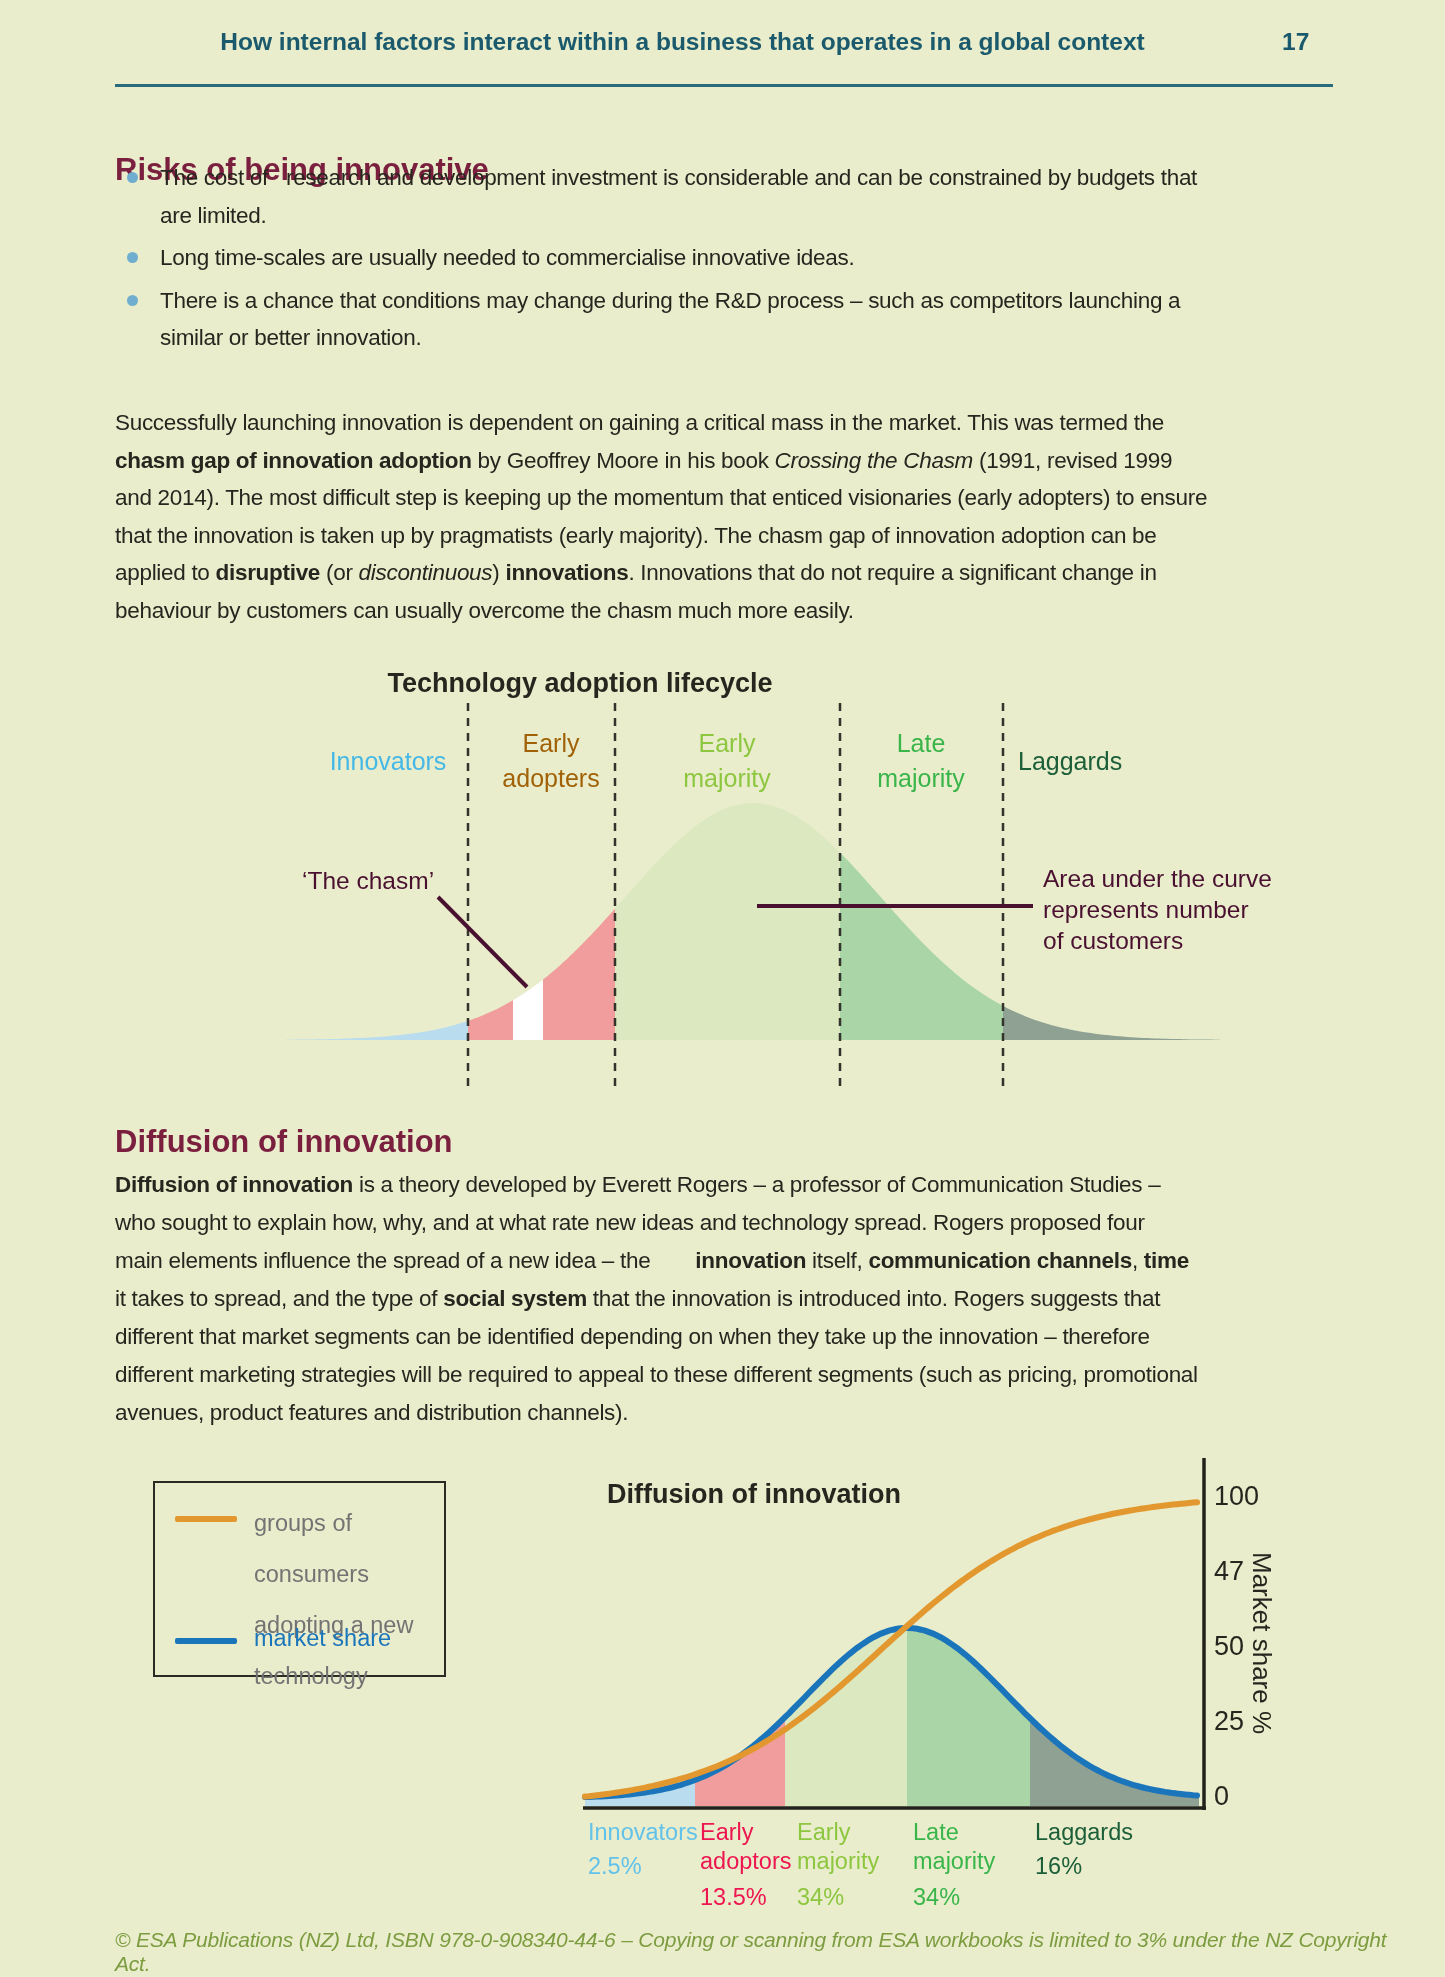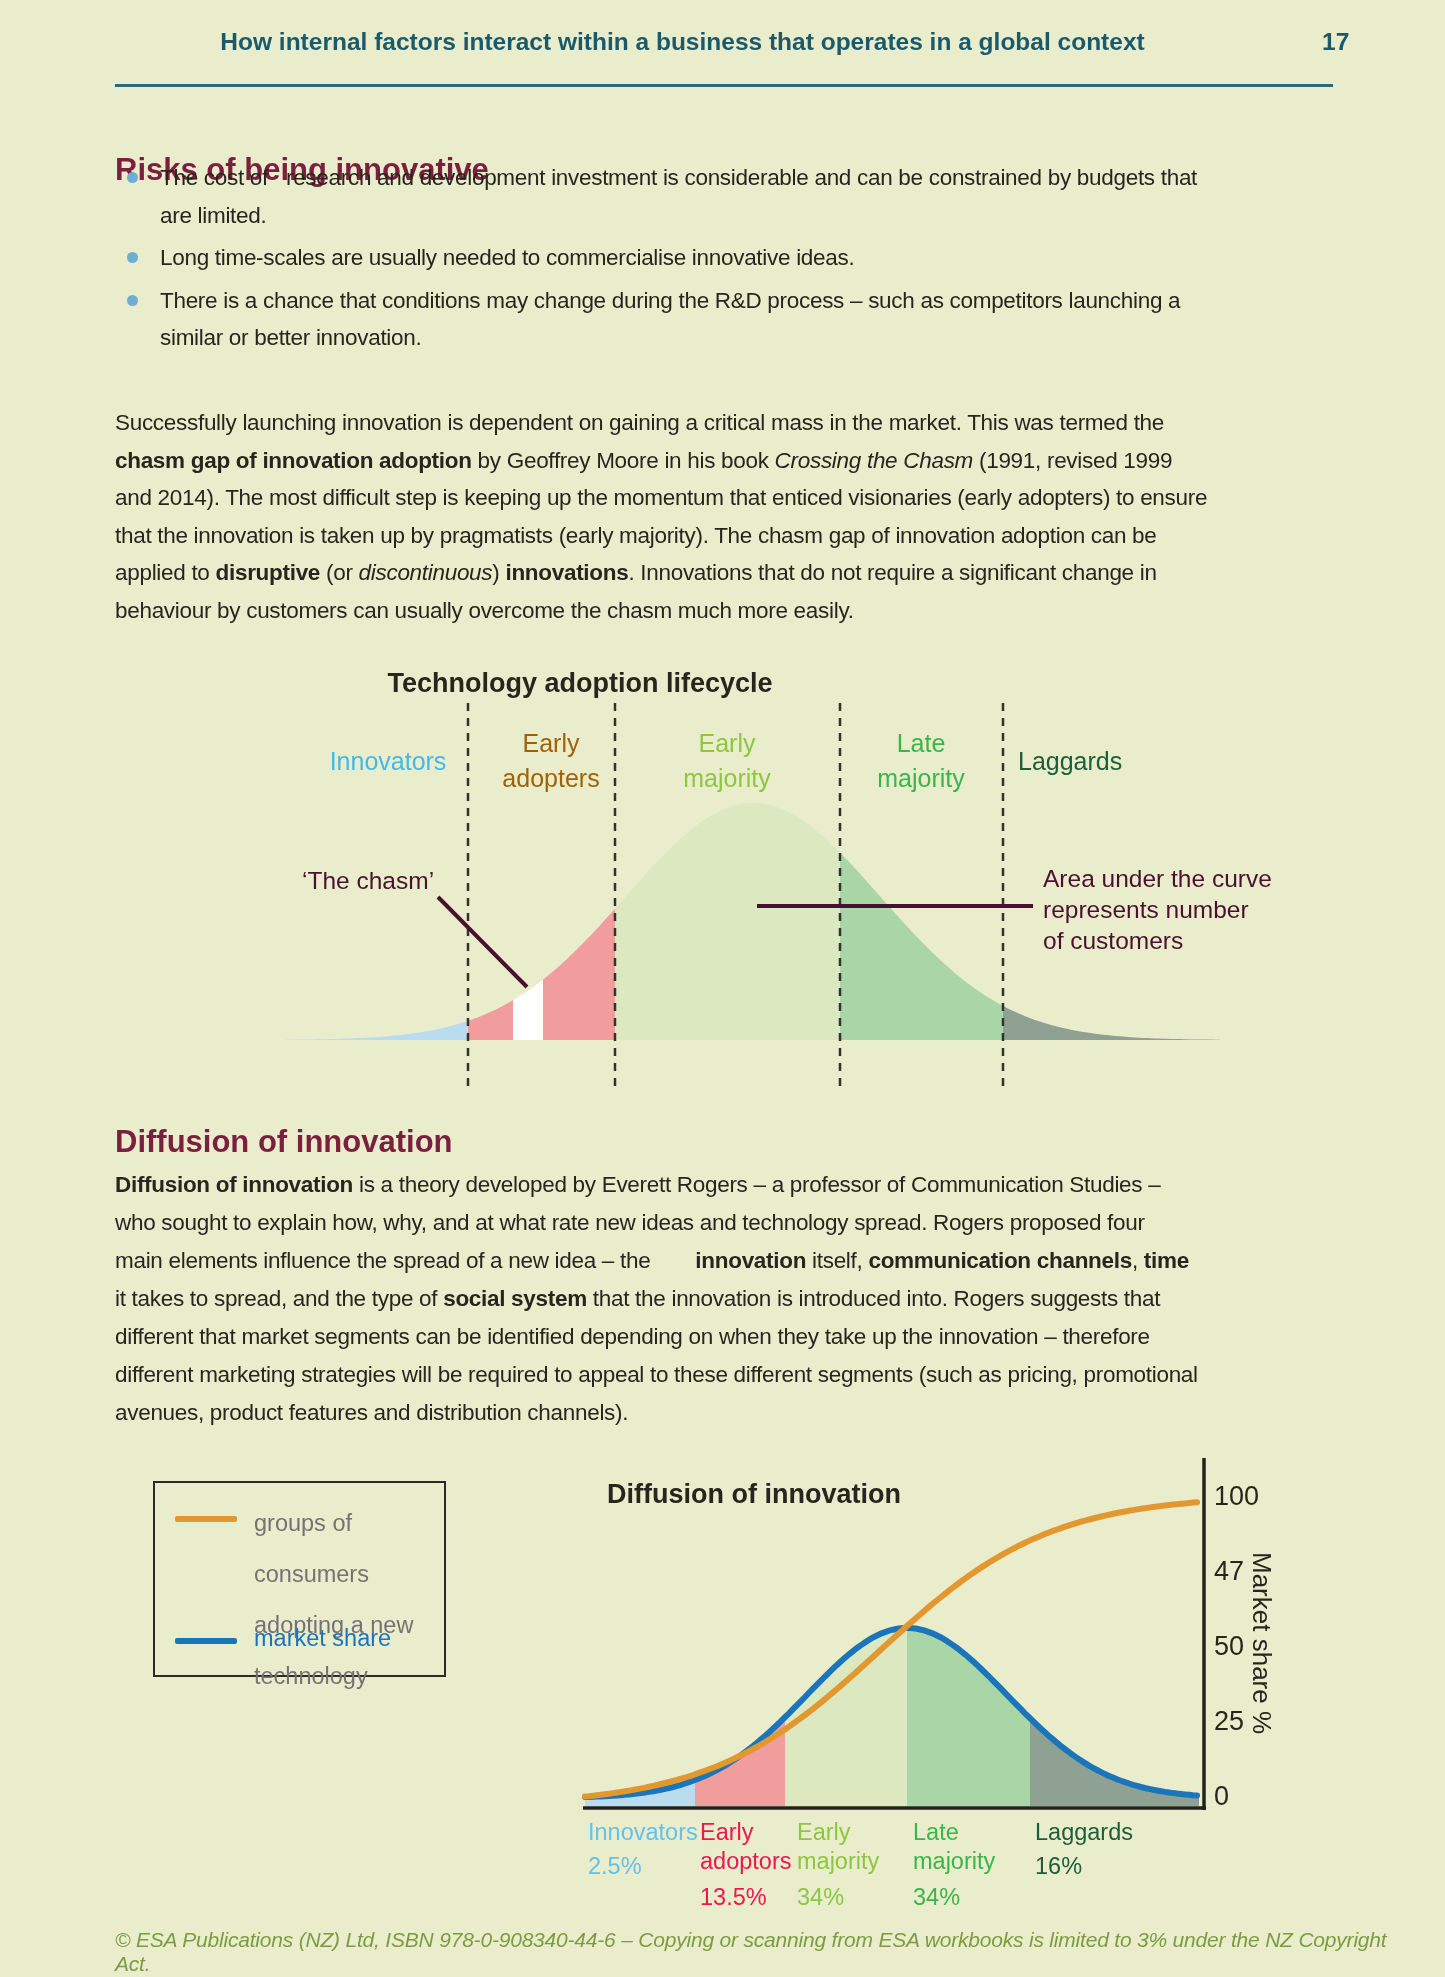--- a/index.html
+++ b/index.html
@@ -3,21 +3,21 @@
 <meta charset="utf-8">
 <style>
   html,body{margin:0;padding:0;}
   body{font-family:"Liberation Sans","DejaVu Sans",sans-serif;background:#d9d9d9;}
   #page{position:relative;width:1445px;height:1977px;background:#e9edcc;overflow:hidden;
         font-family:"Liberation Sans","DejaVu Sans",sans-serif;color:#26261f;}
   .abs{position:absolute;}
   .tl{white-space:nowrap;}
   
   #header-title{top:28px;left:70px;right:150px;text-align:center;font-size:24.5px;font-weight:700;color:#1a5a6c;}
-  #page-number{top:28px;left:1282px;font-size:24.5px;font-weight:700;color:#1a5a6c;margin-left:40px;}
+  #page-number{top:28px;left:1282px;font-size:24.5px;font-weight:700;color:#1a5a6c;}
   #header-rule{top:84px;left:115px;width:1218px;height:3px;background:#2a6b7c;}
   
   .h1{font-size:31px;font-weight:700;color:#7a1f3e;}
   #h1-risks{top:120px;left:115px;margin-top:32px;}
   #h1-diffusion{top:1124px;left:115px;}
   
   .body-text{font-size:22.5px;line-height:37.5px;letter-spacing:-0.3px;color:#26261f;}
   #bullets{top:159px;left:115px;width:1250px;}
   .bullet{position:relative;padding-left:45px;margin-bottom:5px;}
   .dot{position:absolute;left:12px;top:13px;width:11px;height:11px;border-radius:50%;background:#6faecf;}

